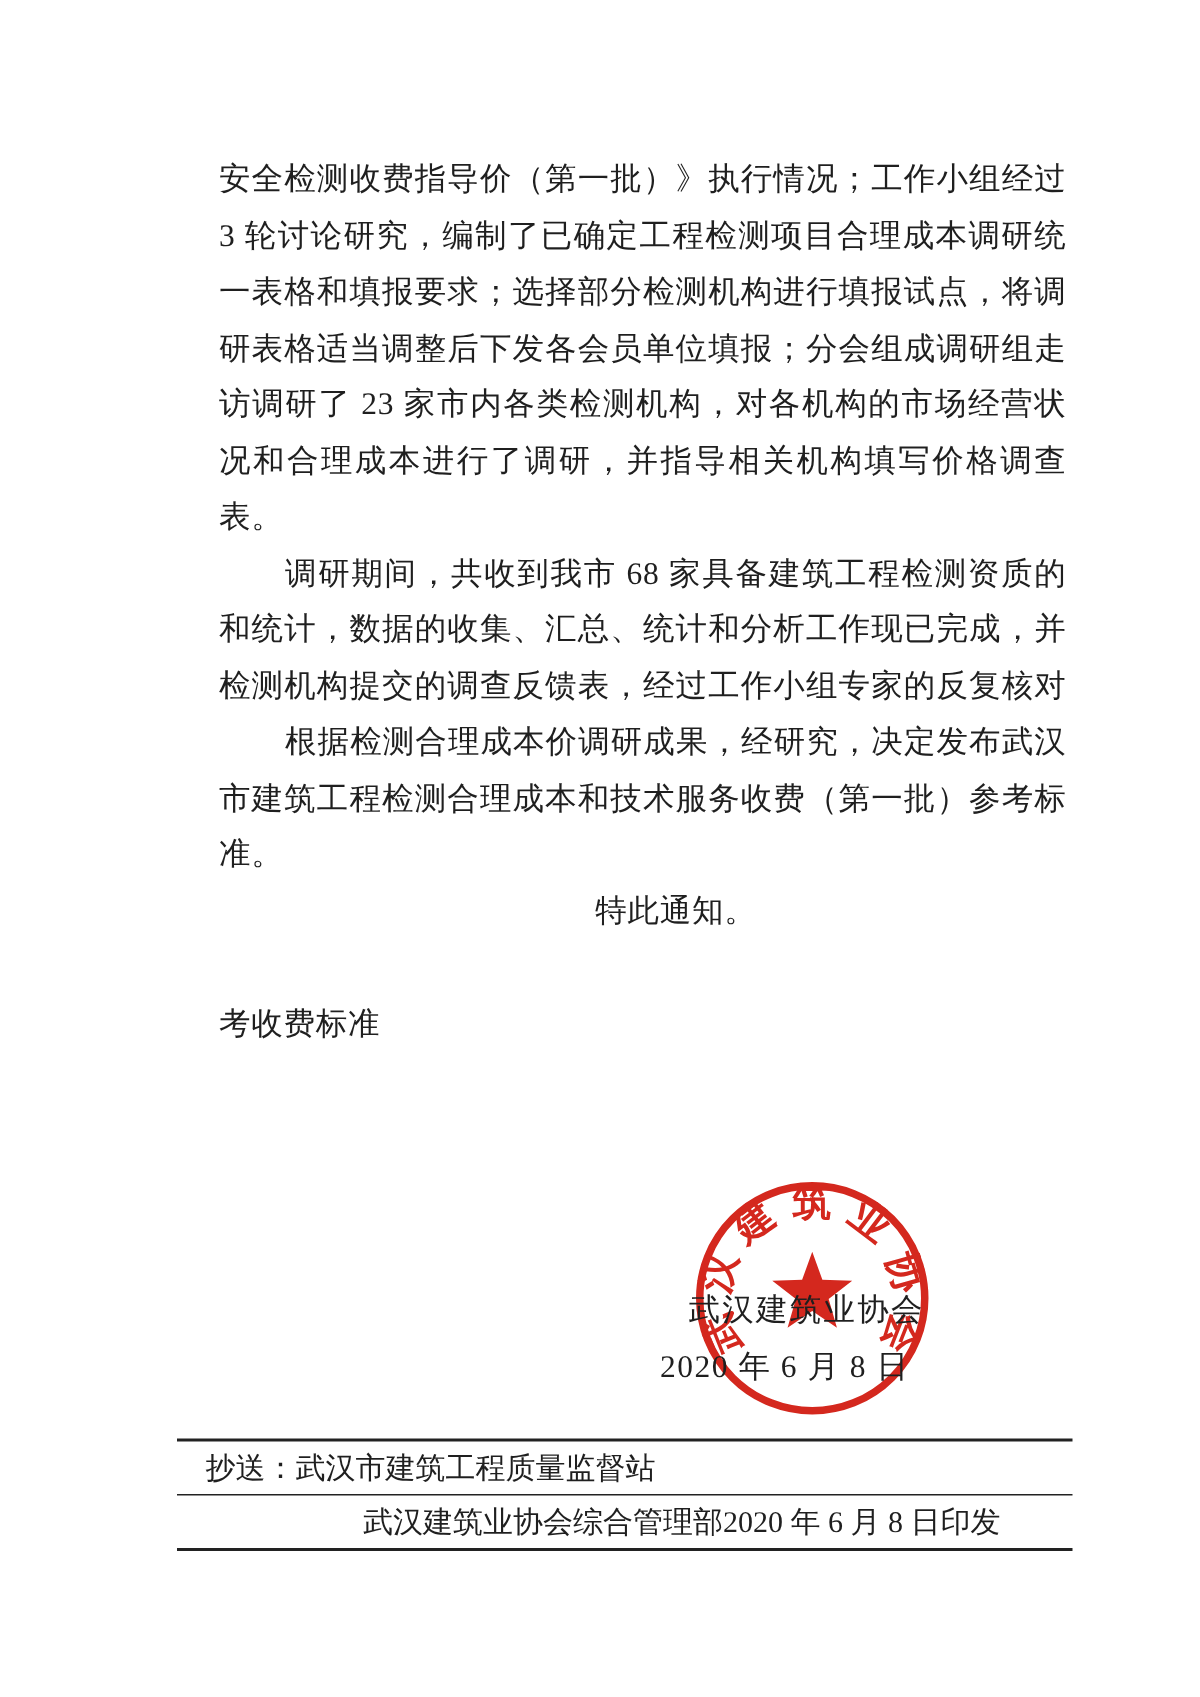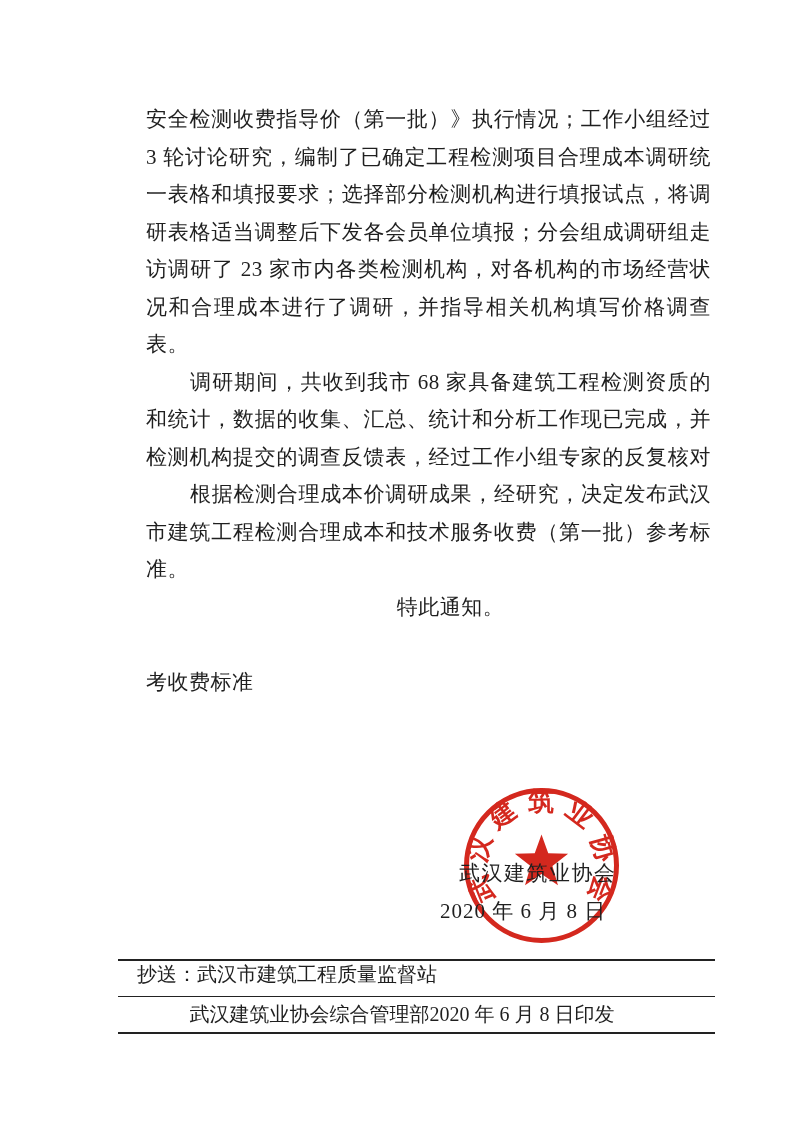--- a/index.html
+++ b/index.html
@@ -57,29 +57,29 @@
   
   .footer {
     position: absolute;
     left: 118px; top: 959px;
     width: 597px;
     font-size: 20px;
   }
   .footer-row1 {
     border-top: 2px solid #222;
     height: 37px;
-    display: flex; align-items: flex-start;
+    display: flex; align-items: center;
     padding-left: 19px;
     box-sizing: border-box;
   }
   .footer-row2 {
     border-top: 1px solid #222;
     border-bottom: 2px solid #222;
     height: 38px;
-    display: flex; align-items: center; justify-content: center;
+    display: flex; align-items: center; justify-content: flex-end;
     padding-left: 19px; padding-right: 48px;
     box-sizing: border-box;
   }
 </style>
 </head>
 <body>
 
 <div class="doc-body">
     <div class="line just">安全检测收费指导价（第一批）》执行情况；工作小组经过</div>
     <div class="line just">3 轮讨论研究，编制了已确定工程检测项目合理成本调研统</div>

